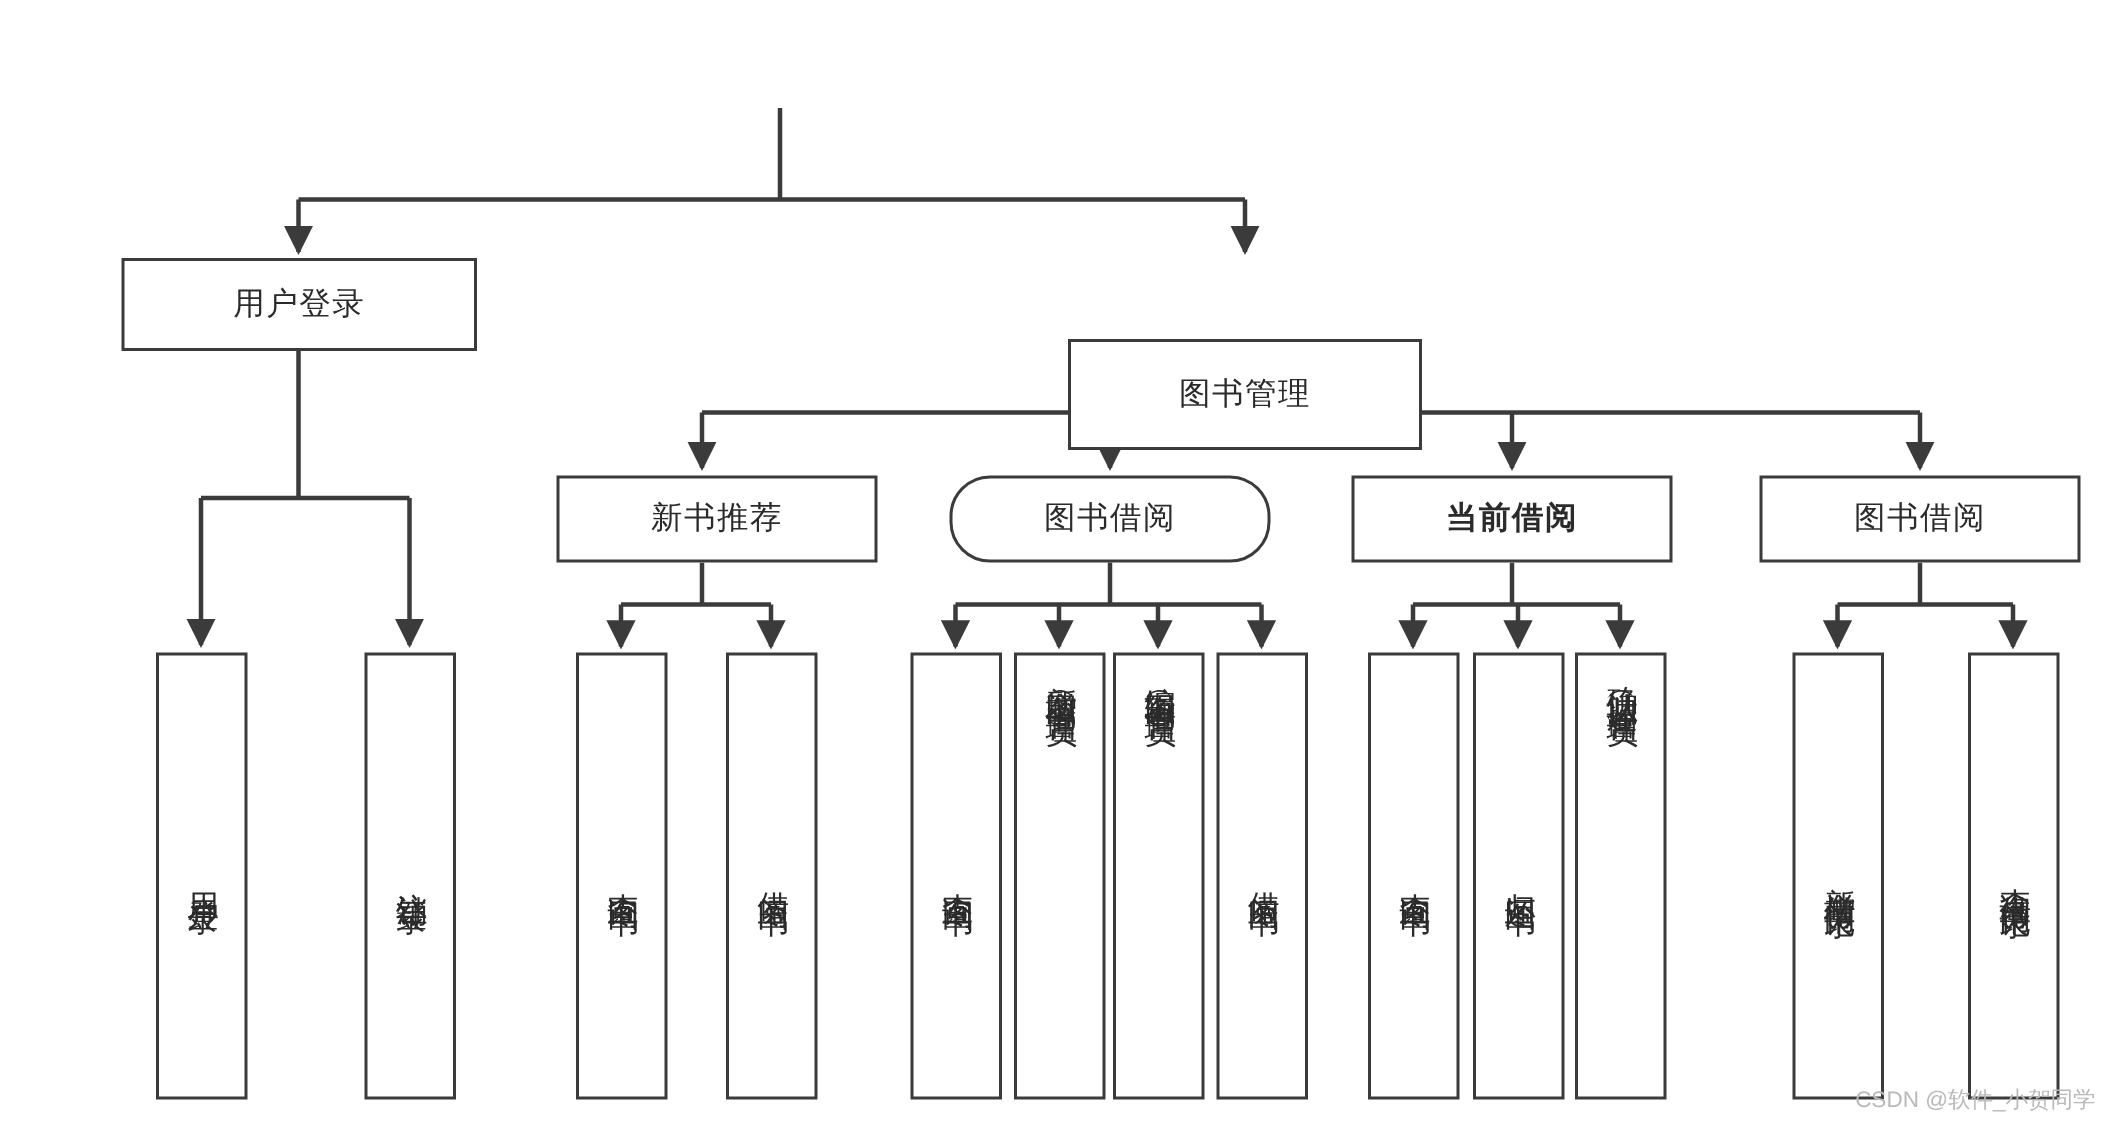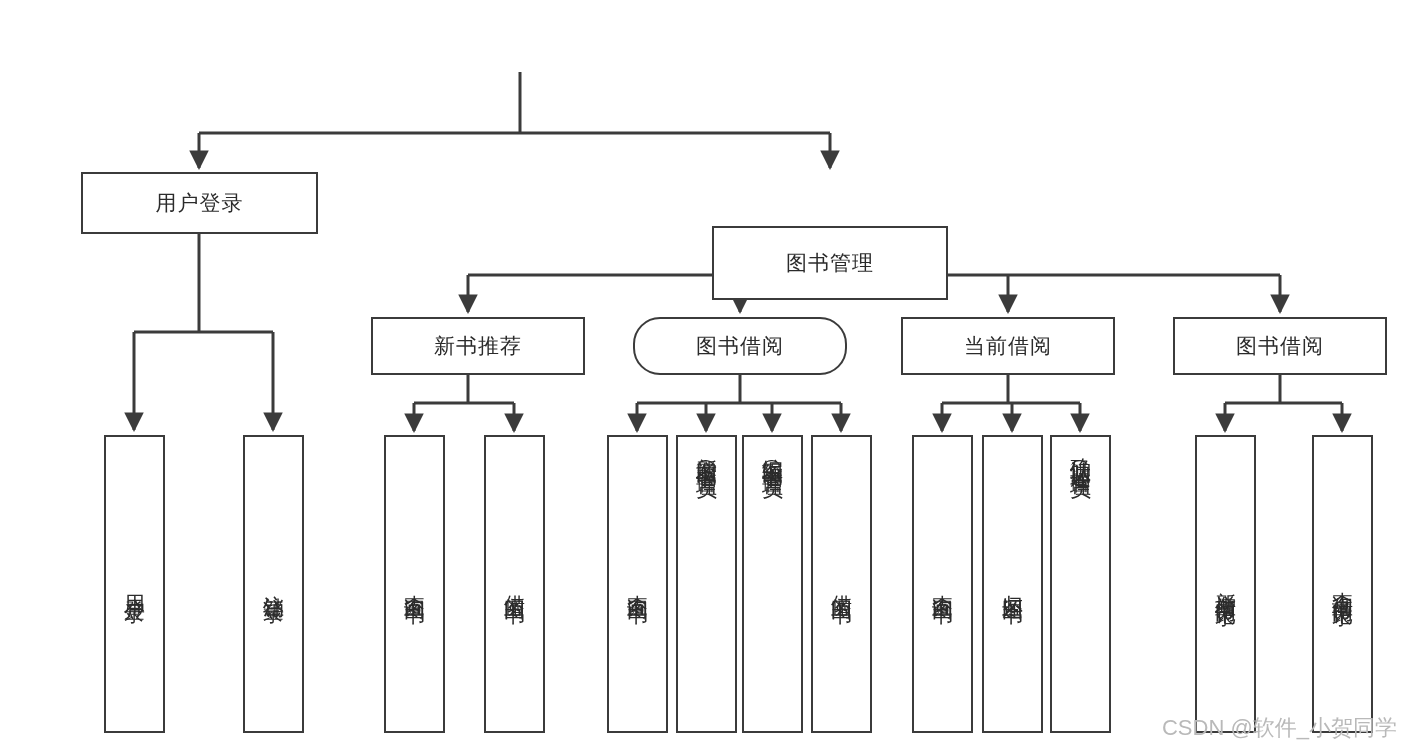--- a/index.html
+++ b/index.html
@@ -56,21 +56,21 @@
     align-items: center;
   }
   .node.v.aligntop {
     align-items: flex-start;
     padding-top: 4px;
   }
   #watermark {
     position: absolute;
     right: 8px;
     bottom: 4px;
-    font-size: 22px;
+    font-size: 15px;
     color: #b9b9b9;
     z-index: 3;
     white-space: nowrap;
     font-family: "Liberation Sans", "DejaVu Sans", sans-serif;
   }
 </style>
 </head>
 <body>
 
 <div id="canvas">
@@ -138,21 +138,21 @@
   </div>
 
   <div class="node h" style="left:361px; top:317px; width:214px; height:58px;margin-left:10px;">
     <span>新书推荐</span>
   </div>
 
   <div class="node h" style="left:633px; top:317px; width:214px; height:58px;border-radius:27px;">
     <span>图书借阅</span>
   </div>
 
-  <div class="node h" style="left:901px; top:317px; width:214px; height:58px;">
+  <div class="node h" style="left:901px; top:317px; width:214px; height:58px;font-weight:bold;">
     <span>当前借阅</span>
   </div>
 
   <div class="node h" style="left:1173px; top:317px; width:214px; height:58px;">
     <span>图书借阅</span>
   </div>
 
   <div class="node v" style="left:104px; top:435px; width:61px; height:298px;">
     <span class="vtext">用户登录</span>
   </div>

